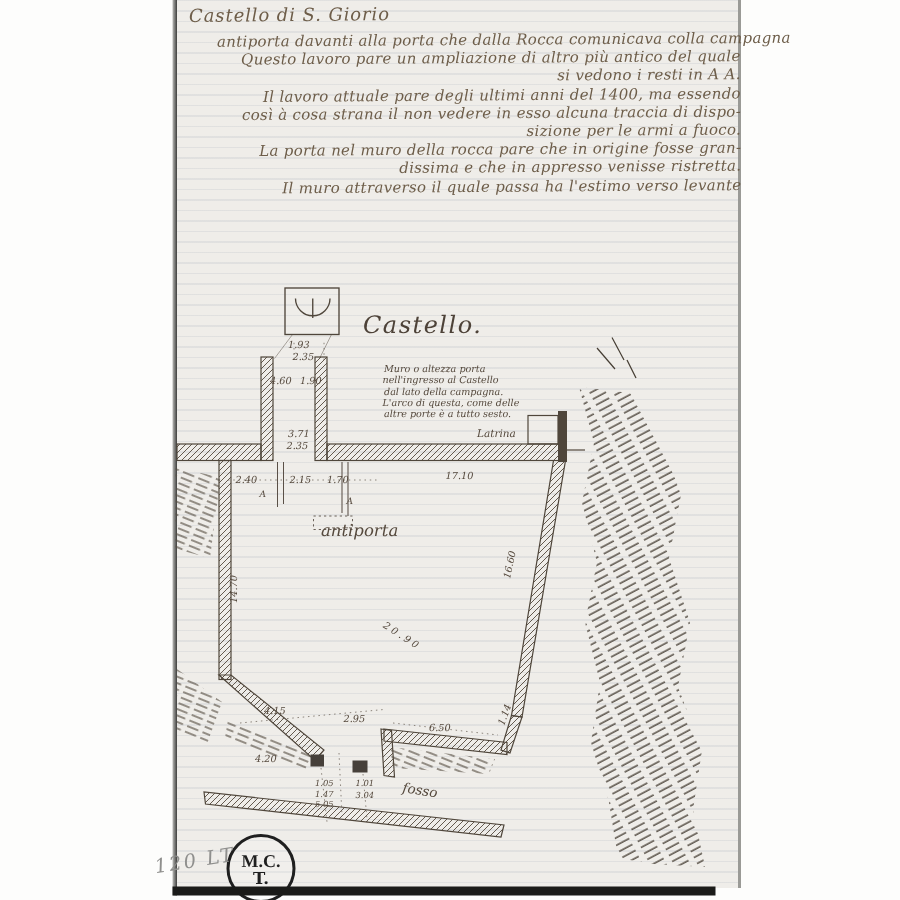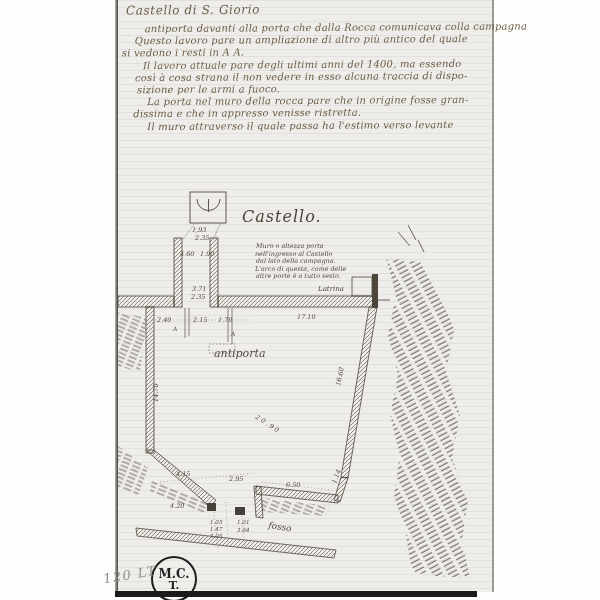--- a/index.html
+++ b/index.html
@@ -1,17 +1,17 @@
 <!DOCTYPE html>
 <html><head>
 <meta charset="utf-8">
 <style>
   html,body{margin:0;padding:0;background:#fdfdfc;}
   .stage{position:relative;width:600px;height:600px;overflow:hidden;
-         font-family:"DejaVu Serif", serif;}
+         font-family:"DejaVu Serif", serif;text-align:right;}
   .paper{position:absolute;left:118px;top:0;width:375px;height:592px;
          background:
            repeating-linear-gradient(180deg, rgba(148,158,174,0.16) 0 1px, transparent 1px 7px),
            #efede9;}
   .left-edge{position:absolute;left:115px;top:0;width:3px;height:597px;
              background:linear-gradient(90deg,#b9b9b6,#3e3e3c);}
   .right-edge{position:absolute;left:492px;top:0;width:2px;height:592px;background:#9a9a96;}
   .bottom-bar{position:absolute;left:115px;top:591px;width:362px;height:6px;background:#1b1b19;}
   .ms-title{position:absolute;left:126px;top:3px;font-style:italic;font-size:12px;
             color:#6d5d49;letter-spacing:.6px;transform:rotate(-.5deg);white-space:nowrap;}
@@ -25,21 +25,21 @@
   svg text{fill:#55493d;font-family:"DejaVu Serif",serif;font-style:italic;}
   .dim{font-size:6.5px;}
   .dim-sm{font-size:5.6px;}
   .plan-title{font-size:16px;fill:#4d4238;letter-spacing:1px;}
   .note{font-size:6.4px;}
   .lbl{font-size:11px;}
   .lbl-sm{font-size:7px;}
   .stamp{position:absolute;left:151px;top:556px;width:42px;height:42px;border:2.5px solid #1f1f1f;
          border-radius:50%;display:flex;flex-direction:column;align-items:center;justify-content:center;
          color:#1f1f1f;background:rgba(255,255,255,0.15);}
-  .stamp .l1{font-weight:bold;font-size:12px;line-height:12px;}
+  .stamp .l1{font-weight:bold;font-size:12px;line-height:12px;font-family:Liberation Serif, serif;}
   .stamp .l2{font-weight:bold;font-size:11px;line-height:11px;}
   .pencil{position:absolute;left:103px;top:567px;font-style:italic;font-size:13px;
           color:#8f8f8d;letter-spacing:1.5px;transform:rotate(-9deg);white-space:nowrap;}
 </style>
 </head>
 <body>
 
 <div class="stage">
   <div class="paper"></div>
   <div class="left-edge"></div>

